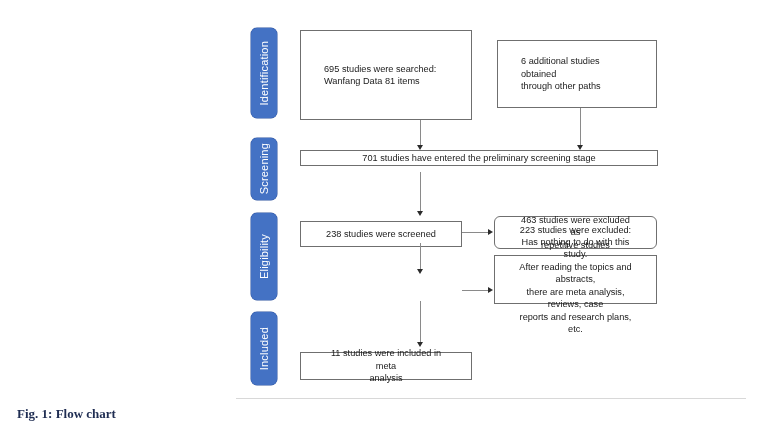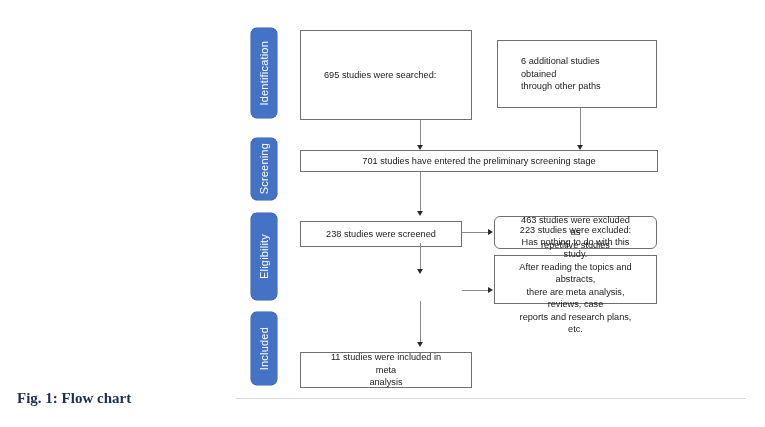--- a/index.html
+++ b/index.html
@@ -65,26 +65,26 @@
   }
   .flow-box.center-text {
     align-items: center;
     text-align: center;
   }
   .flow-box .box-line { white-space: pre; }
   .flow-box .box-text { white-space: pre-line; }
 
   #box-sources       { left: 300px; top: 30px;  width: 172px; height: 90px; }
   #box-additional    { left: 497px; top: 40px;  width: 160px; height: 68px; }
-  #box-preliminary   { left: 300px; top: 150px; width: 358px; height: 22px; }
+  #box-preliminary   { left: 300px; top: 150px; width: 358px; height: 16px; }
   #box-screened      { left: 300px; top: 221px; width: 162px; height: 26px; }
   #box-excluded-rep  { left: 494px; top: 216px; width: 163px; height: 33px; border-radius: 6px; }
   #box-criteria      { left: 300px; top: 279px; width: 162px; height: 22px; }
   #box-excluded-full { left: 494px; top: 255px; width: 163px; height: 49px; }
-  #box-included      { left: 300px; top: 352px; width: 172px; height: 36px; }
+  #box-included      { left: 300px; top: 352px; width: 172px; height: 28px; }
 
   
   .v-line {
     position: absolute;
     width: 1px;
     background: #8a8a8a;
   }
   .h-line {
     position: absolute;
     height: 1px;
@@ -126,24 +126,24 @@
     position: absolute;
     left: 236px;
     top: 398px;
     width: 510px;
     height: 1px;
     background: #d8d8d8;
   }
   #figure-caption {
     position: absolute;
     left: 17px;
-    top: 390px;
+    top: 406px;
     font-family: "Liberation Serif", serif;
     font-weight: bold;
-    font-size: 15px;
+    font-size: 13px;
     color: #1f2d52;
     white-space: nowrap;
   }
 </style>
 </head>
 <body>
 
 <div id="figure-root">
 
   <div class="stage-tab" id="tab-identification">
@@ -154,20 +154,21 @@
   </div>
   <div class="stage-tab" id="tab-eligibility">
     <span class="stage-label">Eligibility</span>
   </div>
   <div class="stage-tab" id="tab-included">
     <span class="stage-label">Included</span>
   </div>
 
   <div class="flow-box" id="box-sources">
     <span class="box-line">695 studies were searched:</span>
+    <span class="box-line">Wanfang Data 81 items</span>
   </div>
 
   <div class="flow-box" id="box-additional">
     <span class="box-text">6 additional studies obtained
 through other paths</span>
   </div>
 
   <div class="flow-box center-text" id="box-preliminary">
     <span class="box-text">701 studies have entered the preliminary screening stage</span>
   </div>

